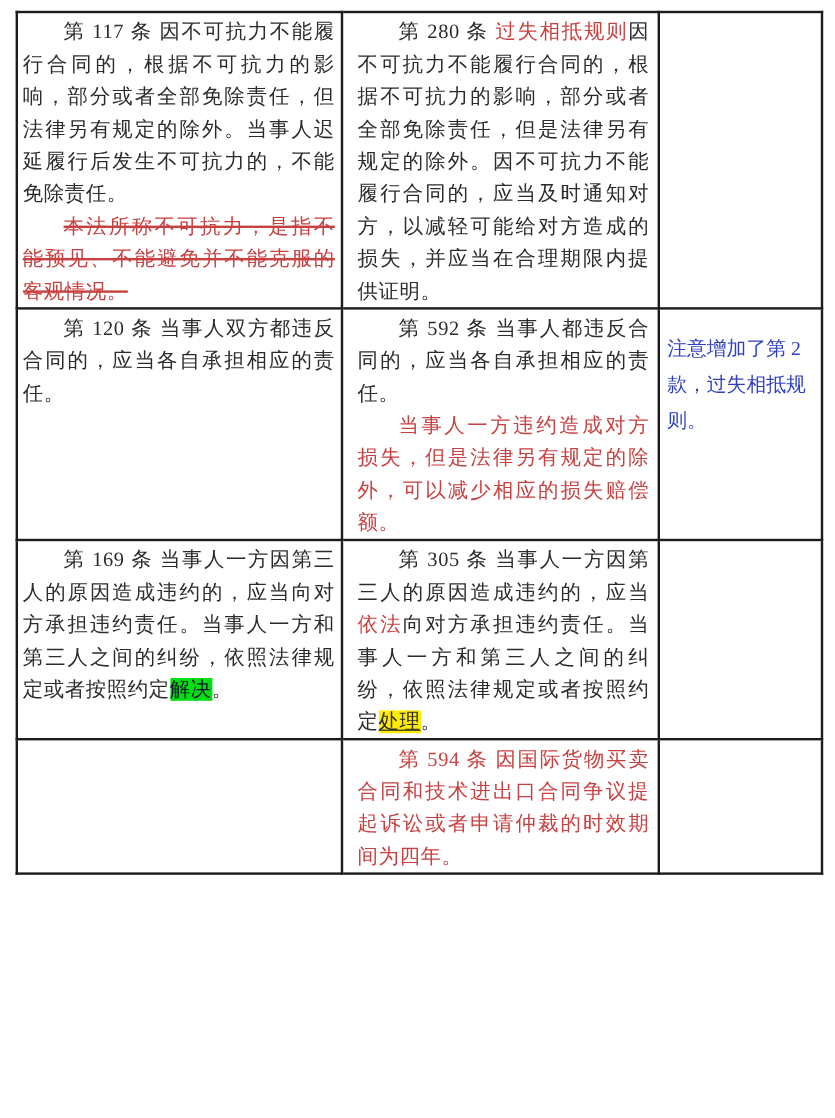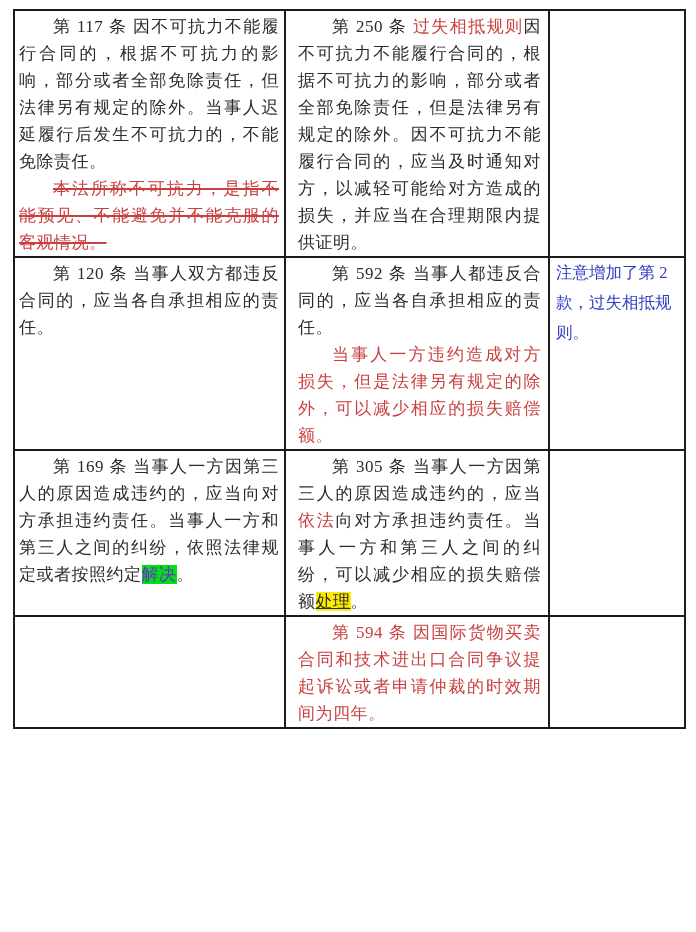--- a/index.html
+++ b/index.html
@@ -16,21 +16,21 @@
     border-collapse:collapse;
     table-layout:fixed;
   }
   table.cmp td{
     border:2px solid #1c1c1c;
     vertical-align:top;
     overflow:hidden;
   }
   td.col0{padding:2px 5px 0 4px;border-radius:25px;}
   td.col1{padding:2px 7px 0 12px;}
-  td.col2{padding:0 4px 0 6px;}
+  td.col2{padding:18px 4px 0 6px;}
   
   tr.r0 td{height:100px}
   tr.r1 td{height:188px}
   tr.r2 td{height:101px}
   tr.r3 td{height:131px}
   tr.r4 td{height:103px}
   tr.r5 td{height:76px}
   .para{
     margin:0;
     font-size:17px;
@@ -43,63 +43,63 @@
   .para.indent{text-indent:2em;}
   td.col2 .para{
     font-size:16.5px;
     line-height:30px;
     text-align:left;
     letter-spacing:0;
   }
   .run.black{color:#2b2b2b;}
   .run.red{color:#c94040;}
   .run.blue{color:#2f3fc1;}
-  .run.darkred{color:#6d28d9;}
+  .run.darkred{color:#0f172a;}
   .run.strike{text-decoration:line-through;text-decoration-thickness:2px;}
   .run.hl-green{background:#00e013;}
   .run.hl-yellow{background:#ffeb00;text-decoration:underline;}
 </style>
 </head>
 <body>
 
 <table class="cmp">
   <colgroup>
     <col style="width:271px">
     <col style="width:264px">
     <col style="width:136px">
   </colgroup>
   <tbody>
       <tr class="r1">
         <td class="col0">
           <div class="para indent"><span class="run black">第 117 条  因不可抗力不能履行合同的，根据不可抗力的影响，部分或者全部免除责任，但法律另有规定的除外。当事人迟延履行后发生不可抗力的，不能免除责任。</span></div>
           <div class="para indent"><span class="run red strike">本法所称不可抗力，是指不能预见、不能避免并不能克服的客观情况。</span></div>
         </td>
         <td class="col1">
-          <div class="para indent"><span class="run black">第 250 条  </span><span class="run red">过失相抵规则</span><span class="run black">因不可抗力不能履行合同的，根据不可抗力的影响，部分或者全部免除责任，但是法律另有规定的除外。因不可抗力不能履行合同的，应当及时通知对方，以减轻可能给对方造成的损失，并应当在合理期限内提供证明。</span></div>
+          <div class="para indent"><span class="run black">第 280 条  </span><span class="run red">过失相抵规则</span><span class="run black">因不可抗力不能履行合同的，根据不可抗力的影响，部分或者全部免除责任，但是法律另有规定的除外。因不可抗力不能履行合同的，应当及时通知对方，以减轻可能给对方造成的损失，并应当在合理期限内提供证明。</span></div>
         </td>
         <td class="col2"></td>
       </tr>
       <tr class="r3">
         <td class="col0">
           <div class="para indent"><span class="run black">第 120 条  当事人双方都违反合同的，应当各自承担相应的责任。</span></div>
         </td>
         <td class="col1">
           <div class="para indent"><span class="run black">第 592 条  当事人都违反合同的，应当各自承担相应的责任。</span></div>
           <div class="para indent"><span class="run red">当事人一方违约造成对方损失，但是法律另有规定的除外，可以减少相应的损失赔偿额。</span></div>
         </td>
         <td class="col2">
           <div class="para"><span class="run blue">注意增加了第 2 款，过失相抵规则。</span></div>
         </td>
       </tr>
       <tr class="r4">
         <td class="col0">
           <div class="para indent"><span class="run black">第 169 条  当事人一方因第三人的原因造成违约的，应当向对方承担违约责任。当事人一方和第三人之间的纠纷，依照法律规定或者按照约定</span><span class="run darkred hl-green">解决</span><span class="run black">。</span></div>
         </td>
         <td class="col1">
-          <div class="para indent"><span class="run black">第 305 条  当事人一方因第三人的原因造成违约的，应当</span><span class="run red">依法</span><span class="run black">向对方承担违约责任。当事人一方和第三人之间的纠纷，可以减少相应的损失赔偿额</span><span class="run black hl-yellow">处理</span><span class="run black">。</span></div>
+          <div class="para indent"><span class="run black">第 305 条  当事人一方因第三人的原因造成违约的，应当</span><span class="run red">依法</span><span class="run black">向对方承担违约责任。当事人一方和第三人之间的纠纷，依照法律规定或者按照约定</span><span class="run black hl-yellow">处理</span><span class="run black">。</span></div>
         </td>
         <td class="col2"></td>
       </tr>
       <tr class="r5">
         <td class="col0"></td>
         <td class="col1">
           <div class="para indent"><span class="run red">第 594 条  因国际货物买卖合同和技术进出口合同争议提起诉讼或者申请仲裁的时效期间为四年。</span></div>
         </td>
         <td class="col2"></td>
       </tr>

